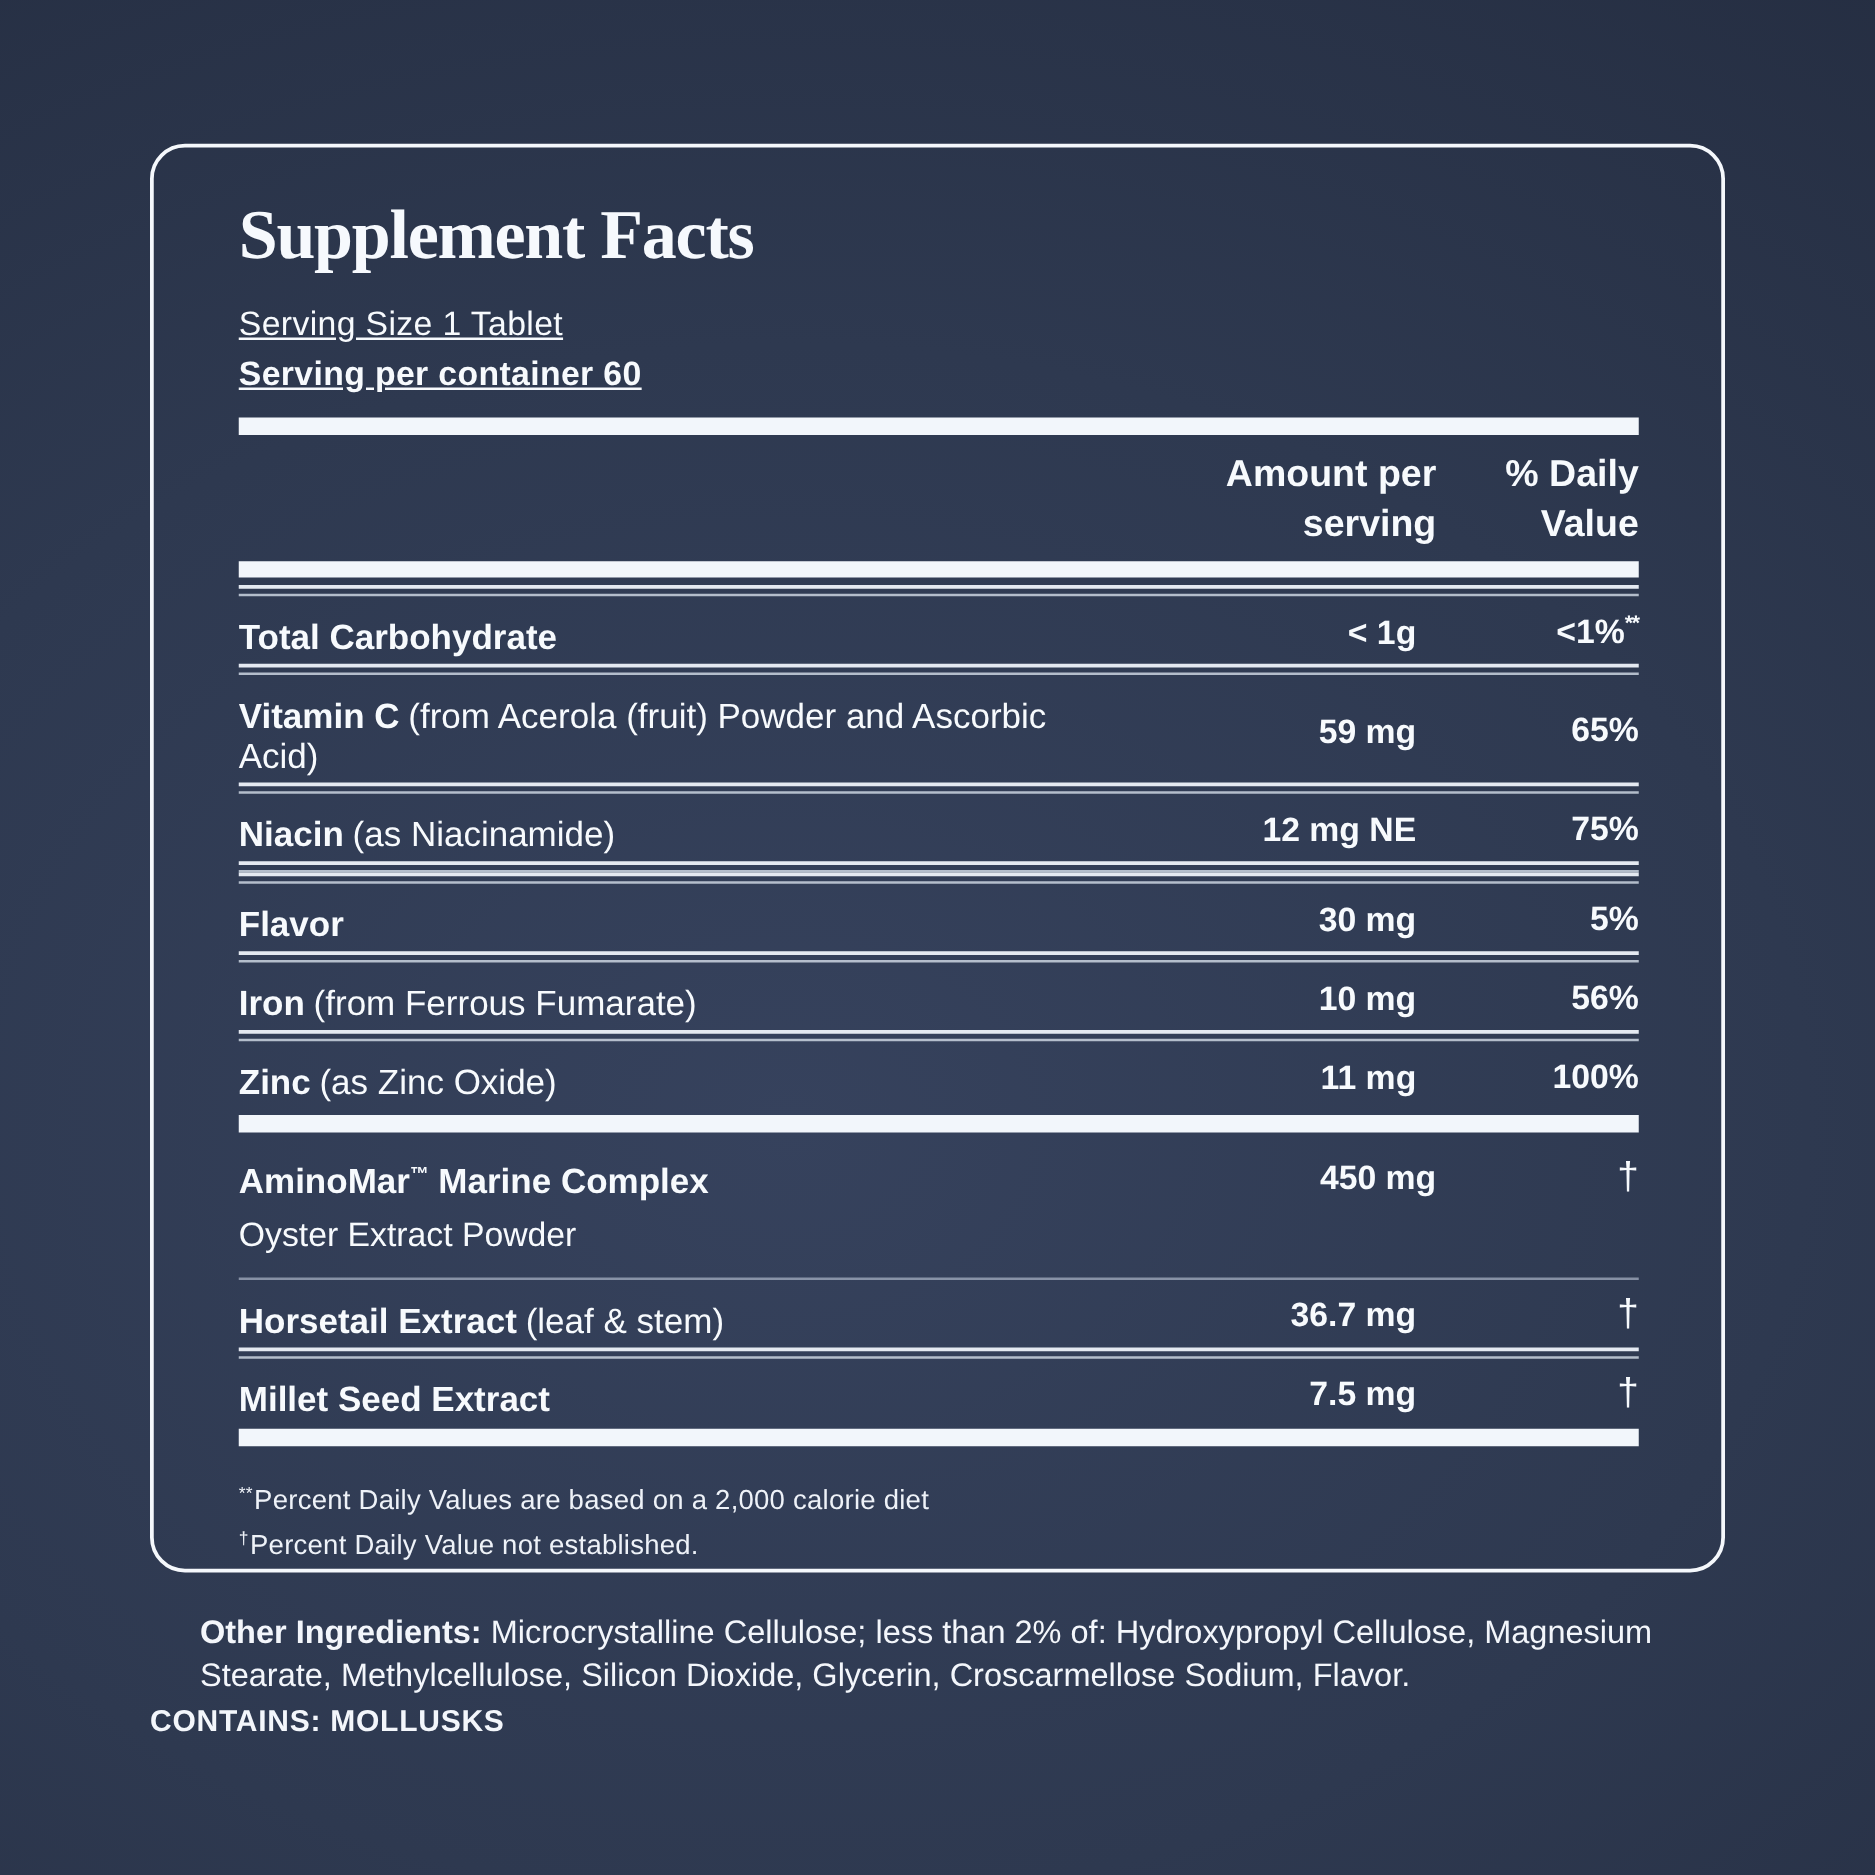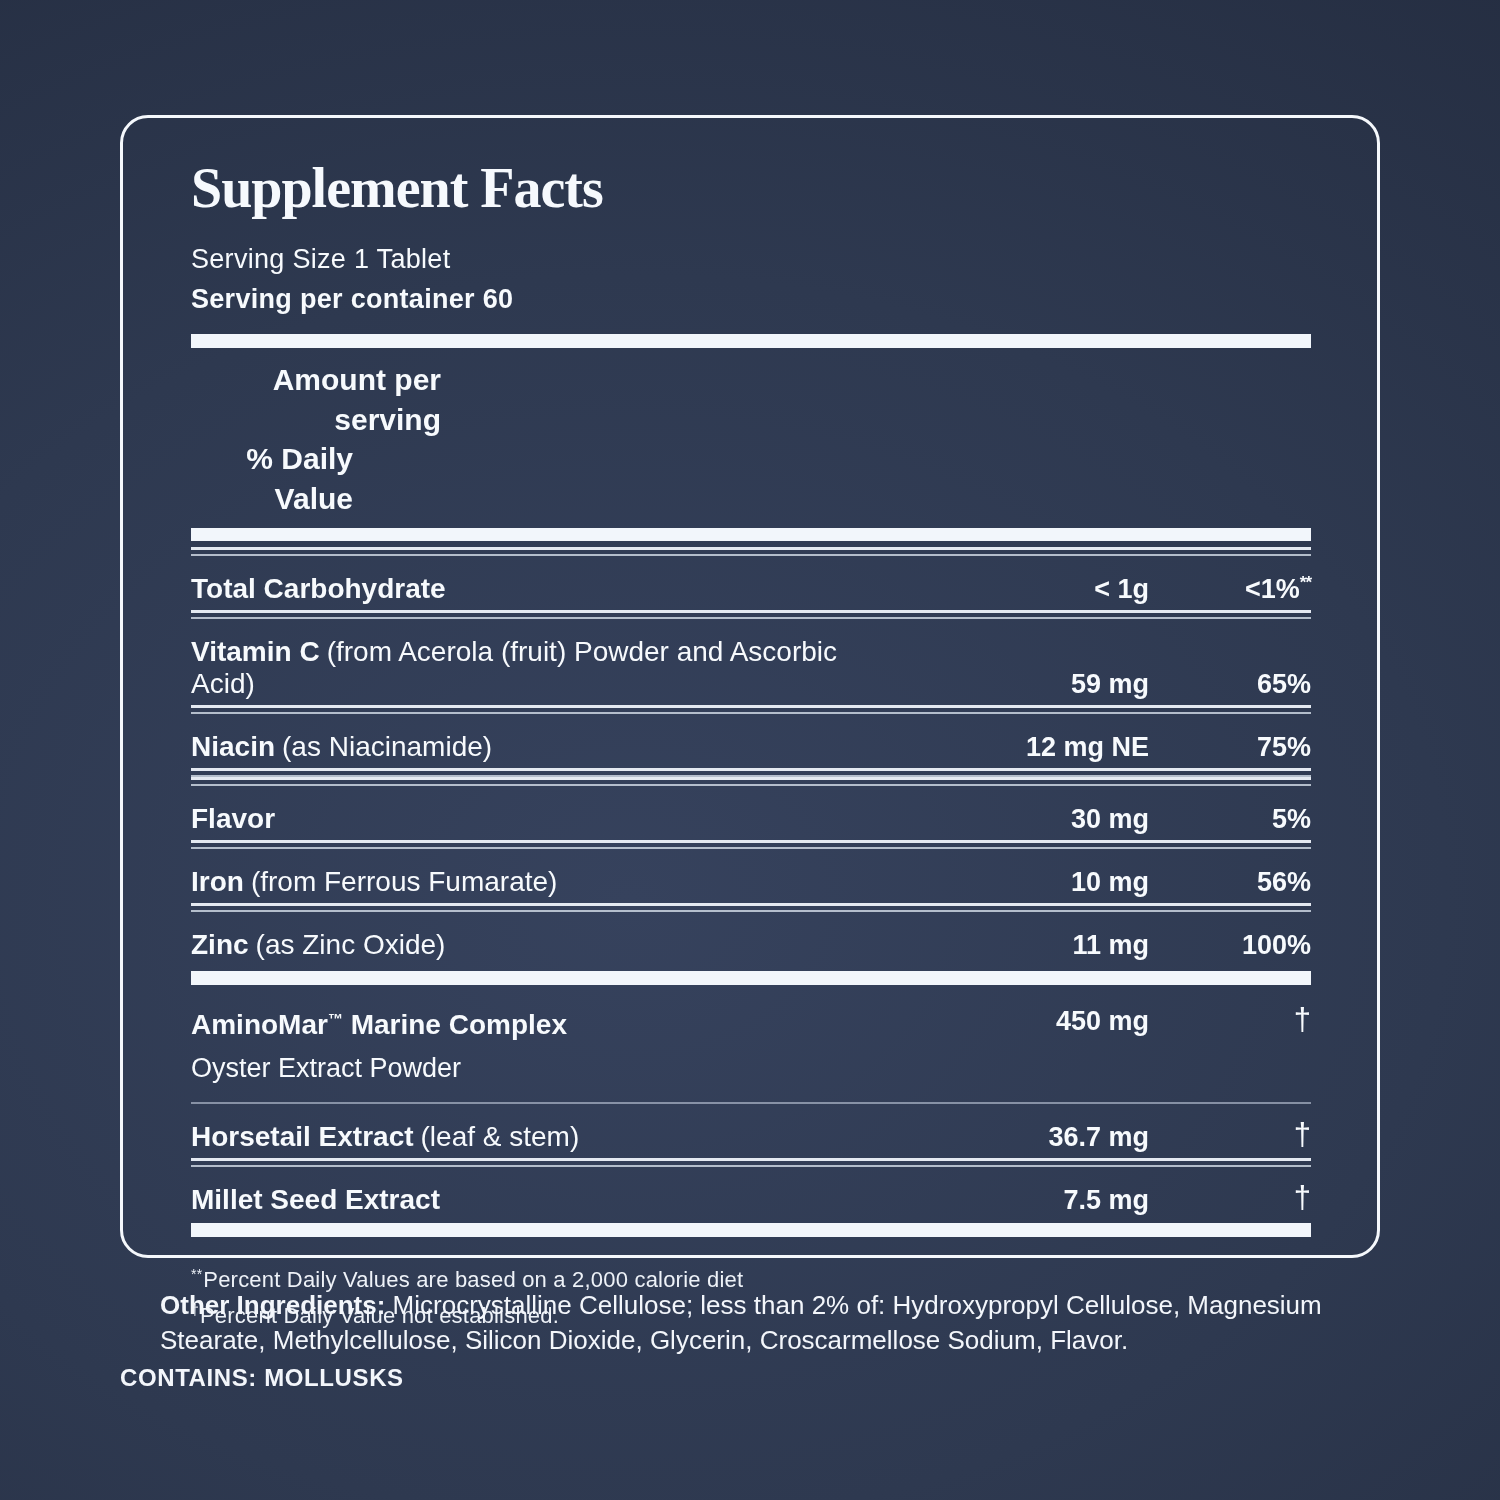--- a/index.html
+++ b/index.html
@@ -27,39 +27,39 @@
     padding: 30px 66px 0 68px;
   }
   .title {
     margin-top: 8px;
     font-family: "Liberation Serif", serif;
     font-weight: 700;
     font-size: 56px;
     letter-spacing: -1px;
     color: #f6f9fd;
   }
-  .serving { margin-top: 24px; font-size: 27px; font-weight: 400; letter-spacing: 0.3px; }
+  .serving { margin-top: 24px; font-size: 27px; font-weight: 400; letter-spacing: 0.3px; text-decoration: underline; }
   .serving.bold { margin-top: 9px; font-weight: 700; }
   .bar { height: 14px; background: #f2f6fb; width: 100%; }
   .bar.b1 { margin-top: 19px; }
   .bar.b2 { margin-top: 10px; height: 13px; }
   .bar.b3 { margin-top: 5px; }
   .bar.b4 { margin-top: 2px; }
   .dline {
     height: 9px; width: 100%;
     border-top: 3px solid rgba(238,243,250,0.95);
     border-bottom: 2px solid rgba(225,233,244,0.75);
   }
   .dline.afterhdr { margin-top: 6px; }
   .sline { height: 2px; width: 100%; background: rgba(205,215,232,0.55); margin-top: 18px; }
-  .hdr-row { display: flex; justify-content: flex-end; margin-top: 12px; flex-direction: column; }
+  .hdr-row { display: flex; justify-content: flex-end; margin-top: 12px; }
   .hdr-col { font-size: 30px; font-weight: 700; text-align: right; line-height: 1.32; }
   .hdr-col.amt { width: 250px; }
   .hdr-col.dv { width: 162px; }
-  .nrow { display: flex; align-items: flex-end; padding: 5px 0 5px; }
+  .nrow { display: flex; align-items: center; padding: 5px 0 5px; gap: 16px; }
   .nm { flex: 1; padding-top: 12px; font-size: 28px; line-height: 32px; }
   .nm b { font-weight: 700; }
   .nm .detail { font-weight: 400; margin-left: 7px; }
   .cell-amt { width: 250px; text-align: right; font-size: 27px; font-weight: 700; padding-top: 4px; }
   .cell-dv { width: 162px; text-align: right; font-size: 27px; font-weight: 700; padding-top: 2px; }
   .cell-dv sup { font-size: 17px; vertical-align: super; letter-spacing: -1px; }
   .cell-dv.dagger { font-size: 31px; font-weight: 400; padding-top: 0; }
   .blend-row { display: flex; align-items: flex-start; padding-top: 17px; }
   .blend-name { flex: 1; font-size: 28px; font-weight: 700; line-height: 34px; }
   .blend-name sup { font-size: 15px; vertical-align: super; }

